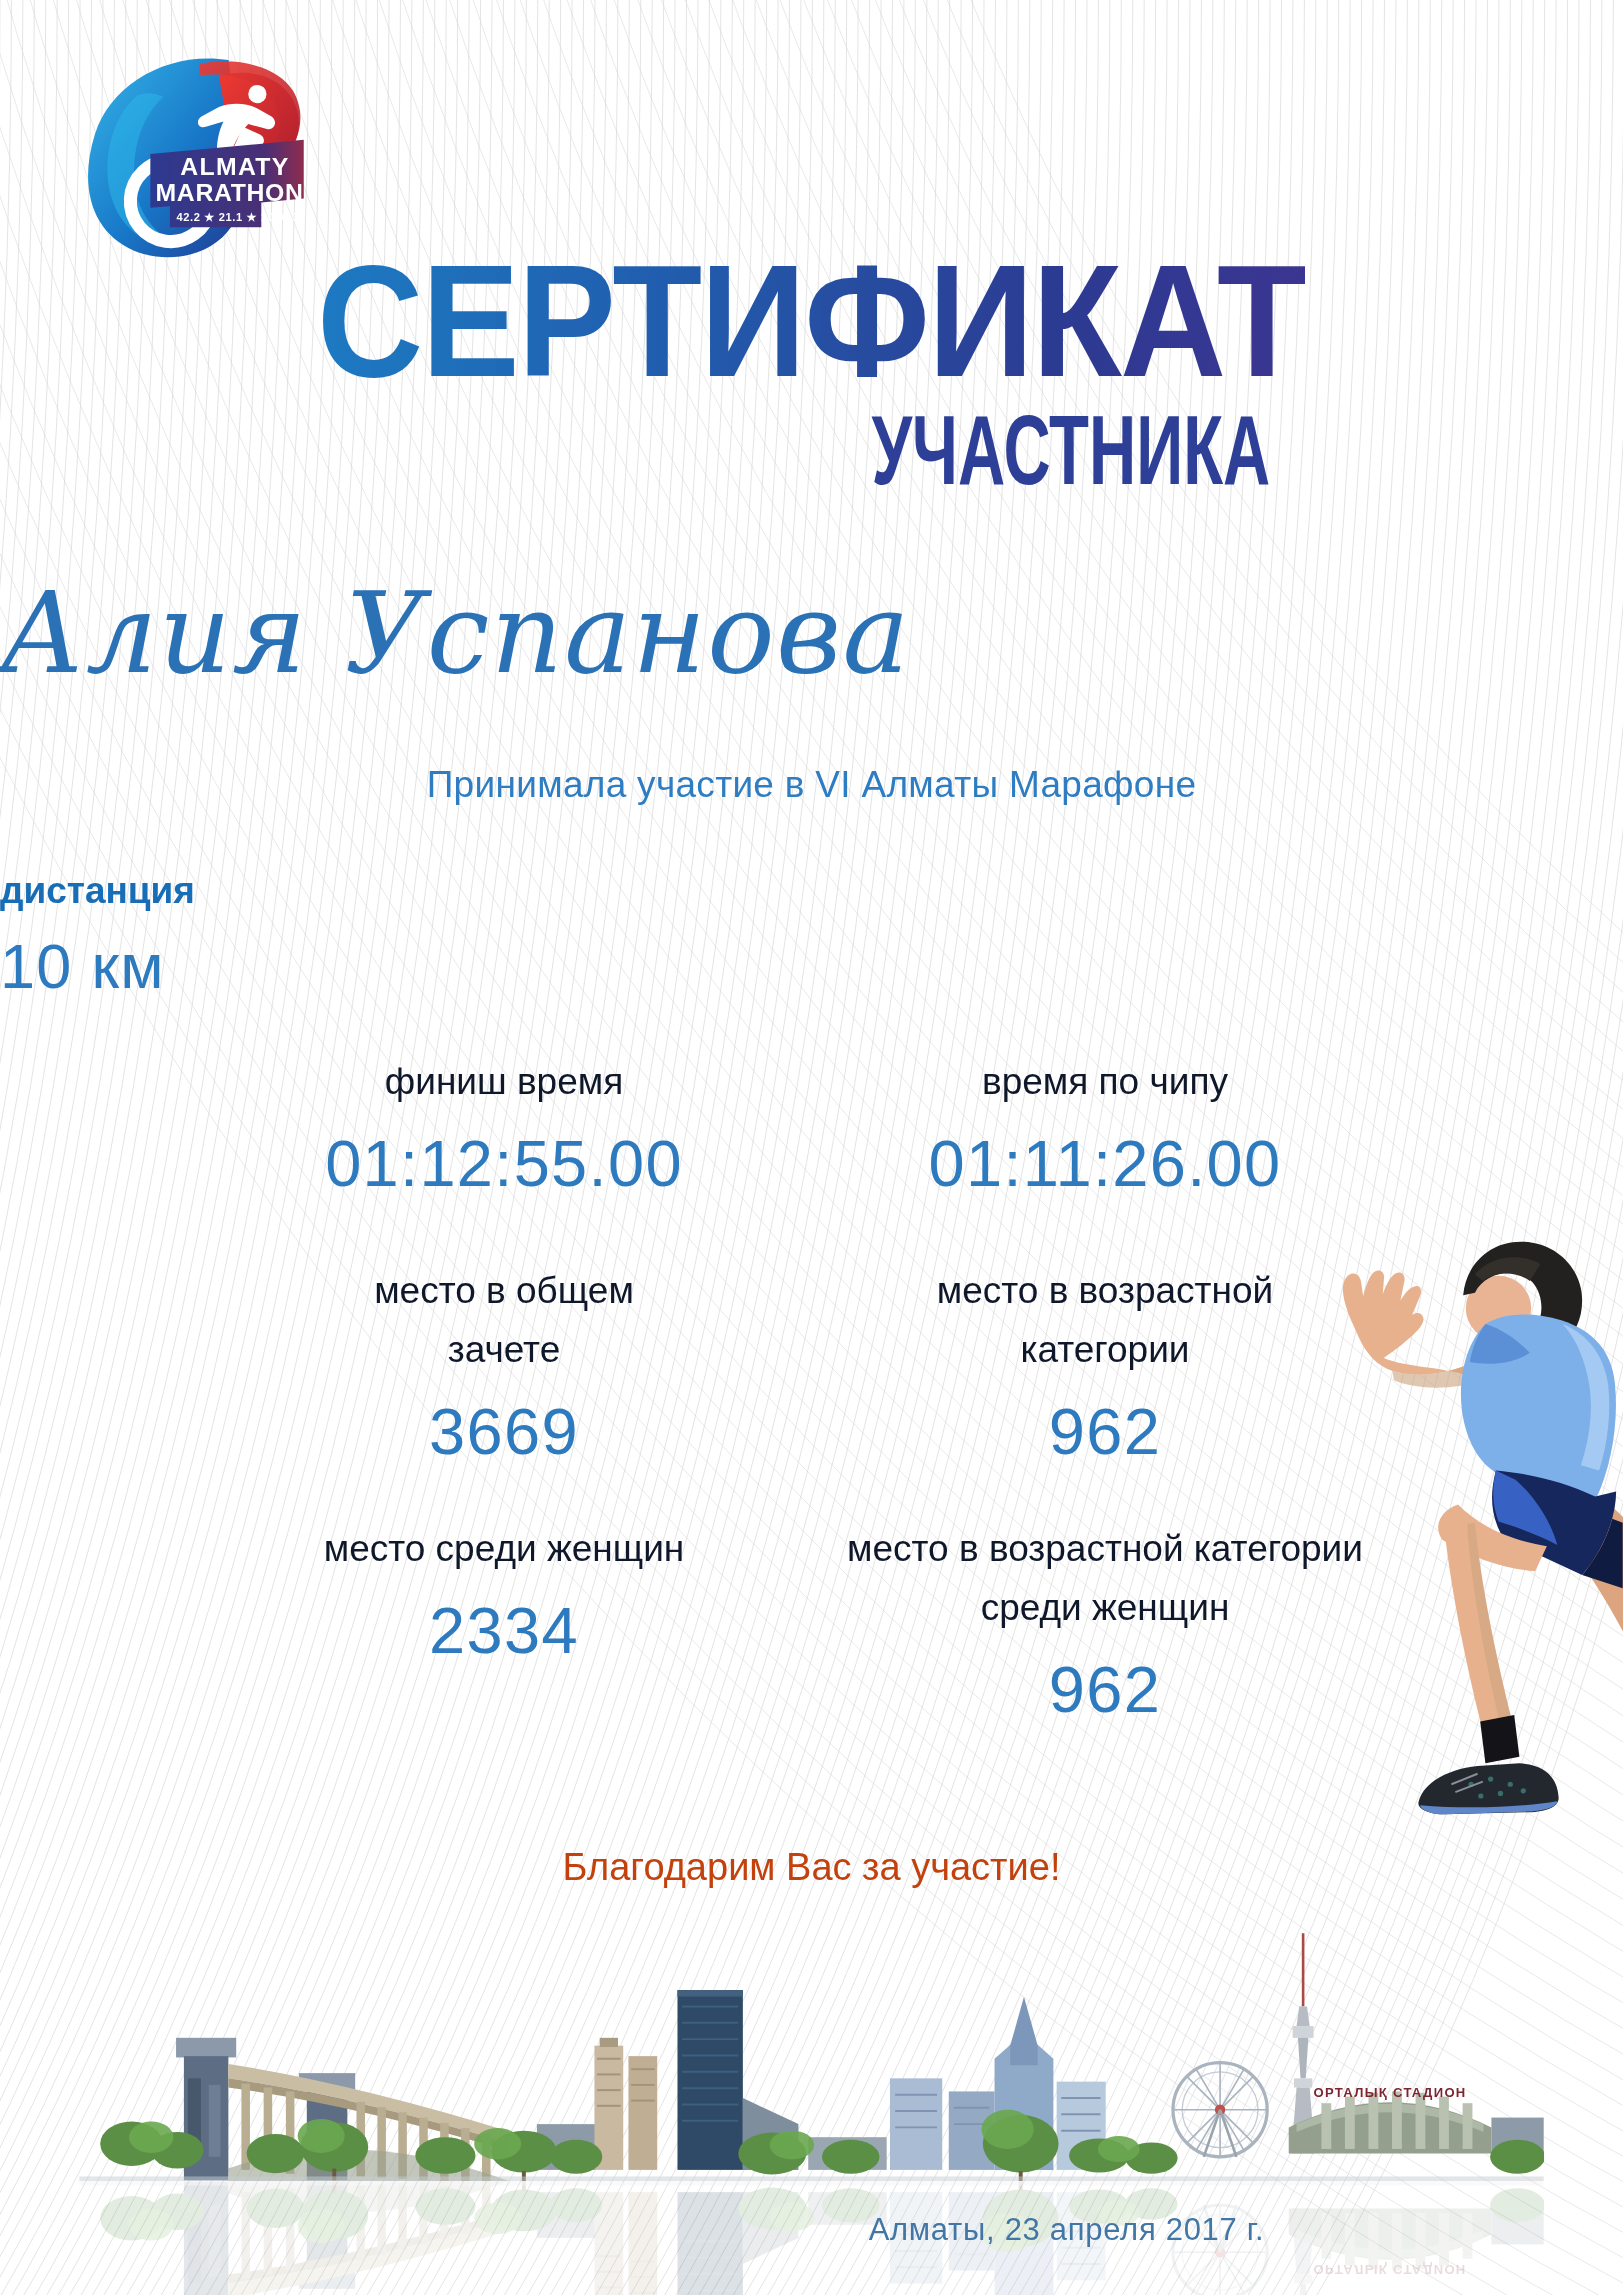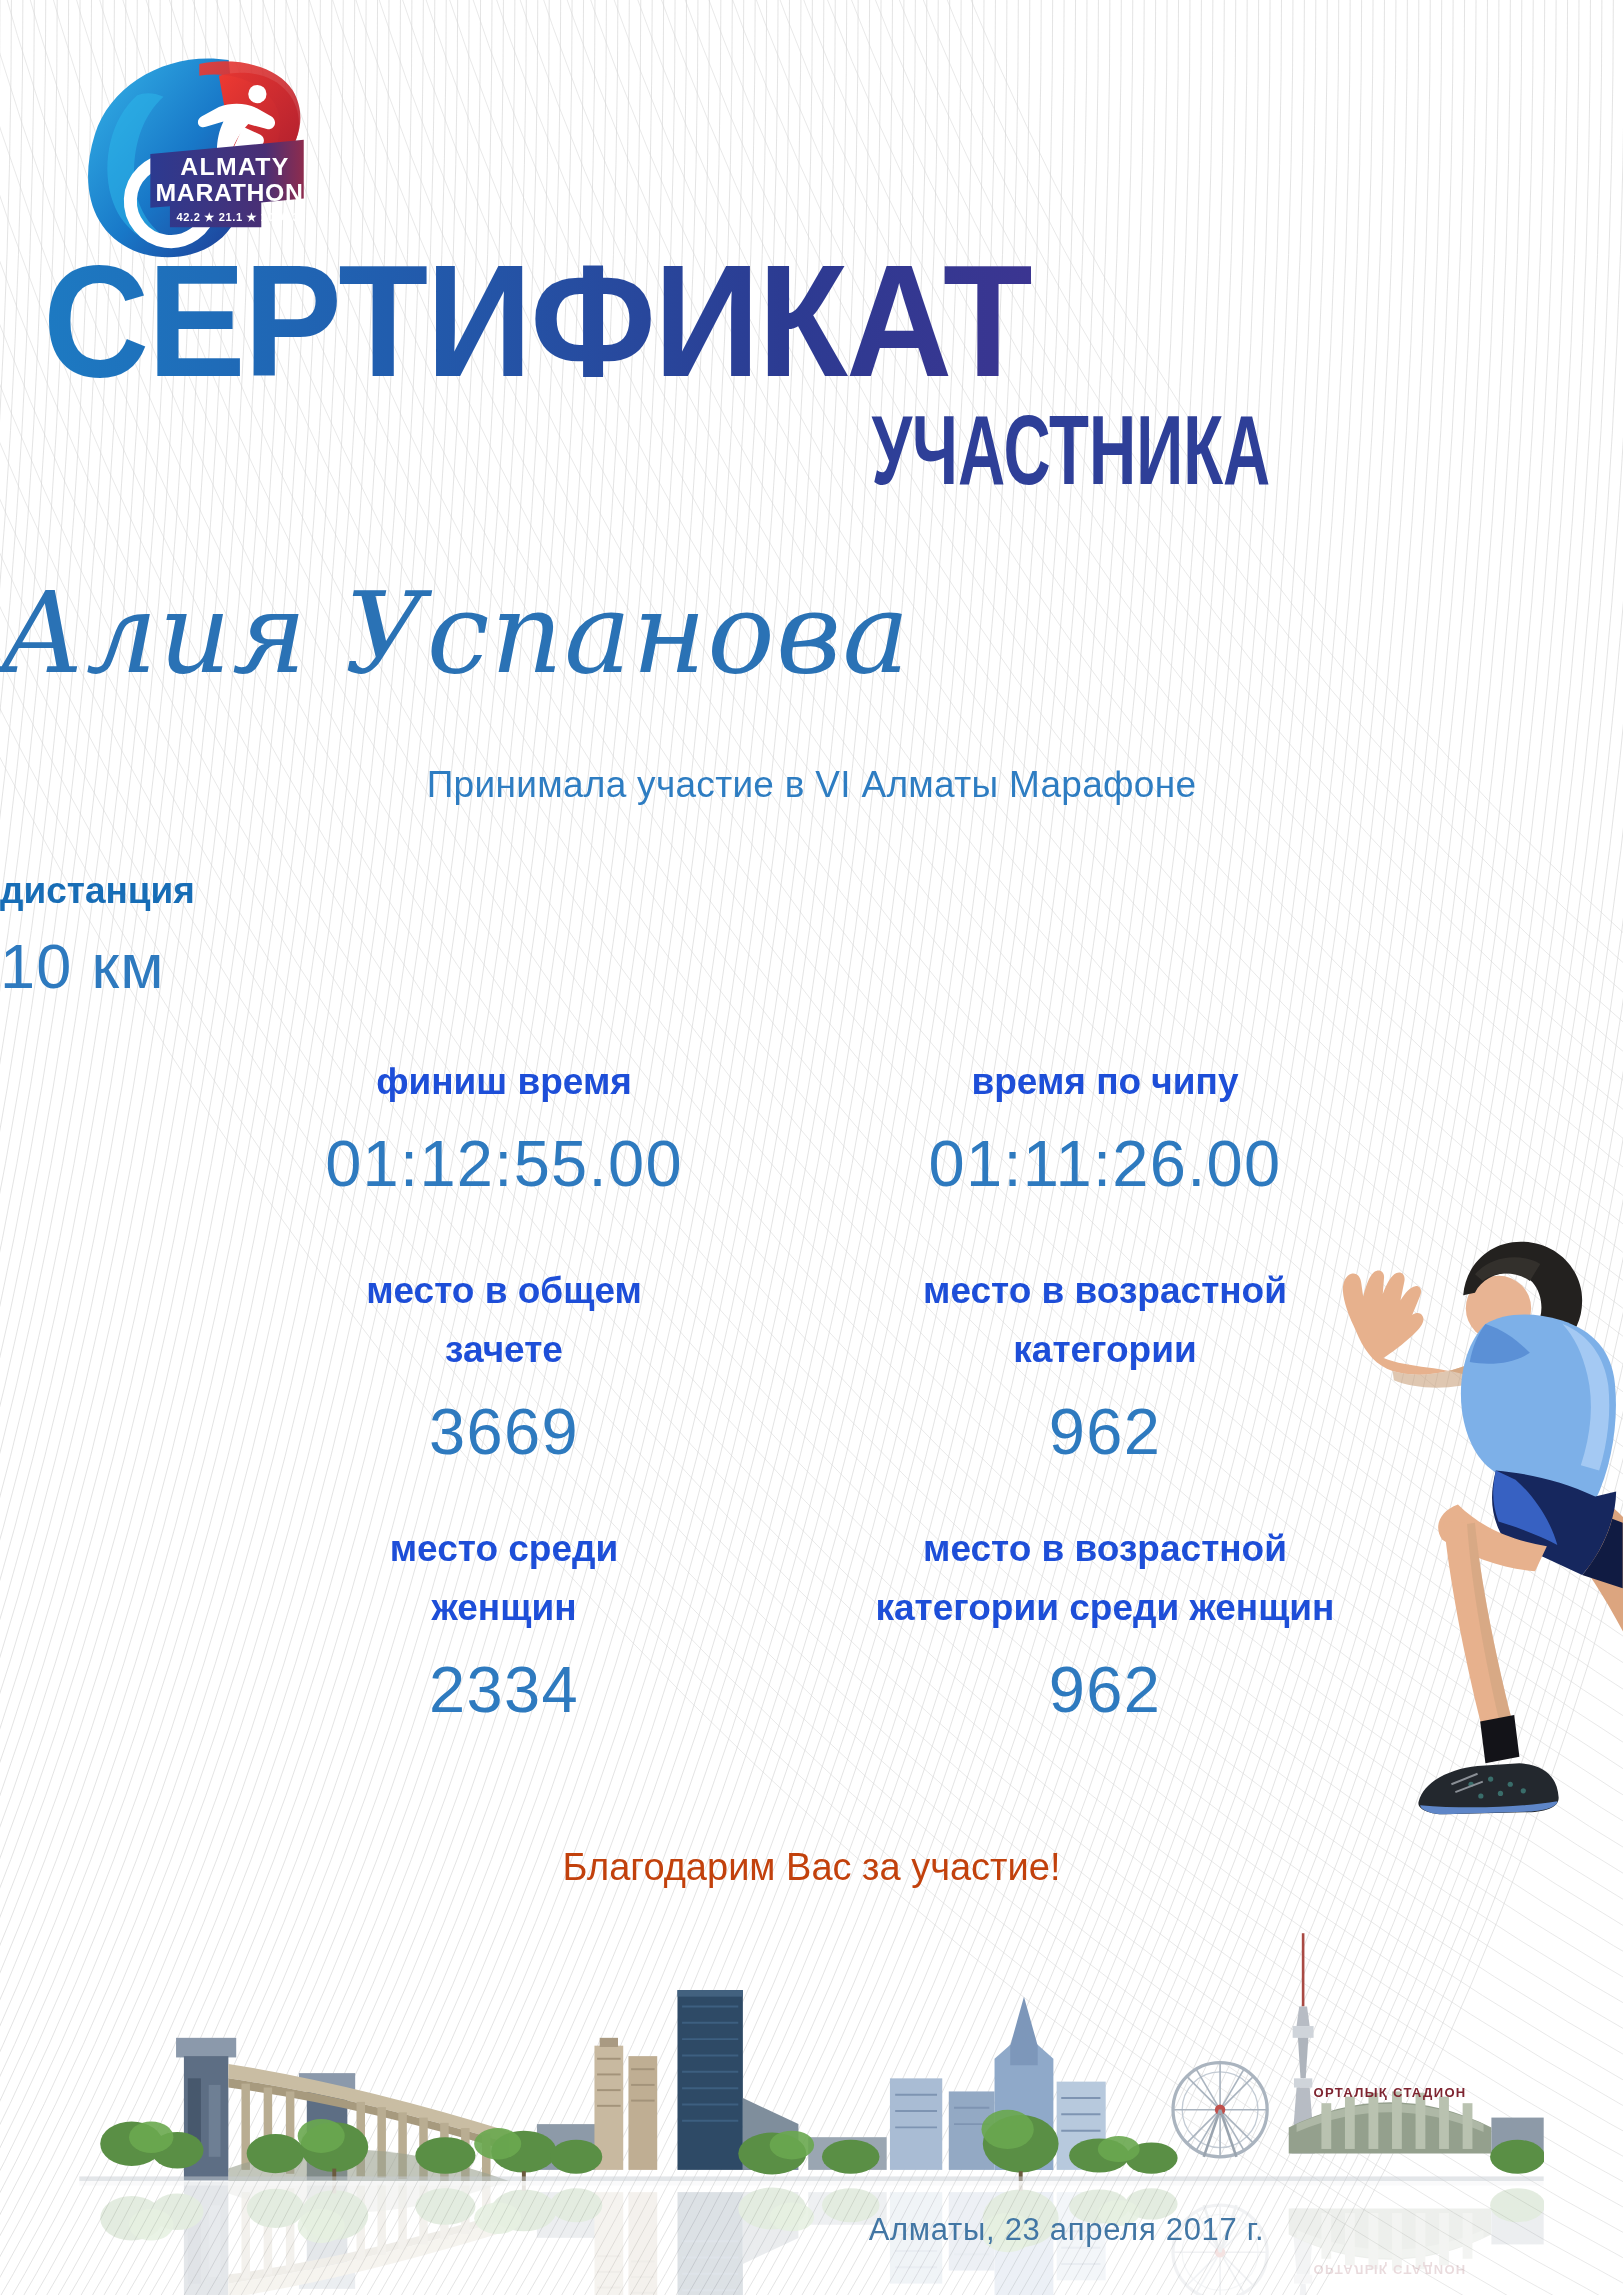--- a/index.html
+++ b/index.html
@@ -7,21 +7,21 @@
         font-family:"Liberation Sans",sans-serif;margin:0 auto;}
   .abs{position:absolute;}
 
   
   #bg-lines{position:absolute;left:0;top:0;width:1623px;height:2295px;z-index:0;}
 
   
   .logo{left:72px;top:56px;width:235px;height:206px;z-index:5;}
 
   
-  .title-wrap{left:0;top:241px;width:1623px;z-index:4;}
+  .title-wrap{left:0;top:241px;width:1623px;text-align:center;z-index:4;}
   .title{display:inline-block;font-size:160px;font-weight:700;letter-spacing:-2px;line-height:1;
          transform:scaleX(.92);transform-origin:center;
          background:linear-gradient(90deg,#1d7ac2 0%,#215dae 35%,#2c3b92 75%,#3b3591 100%);
          -webkit-background-clip:text;background-clip:text;color:transparent;}
   .subtitle-wrap{left:354px;top:400px;width:916px;text-align:right;z-index:4;}
   .subtitle{display:inline-block;font-size:99px;font-weight:700;line-height:1;color:#2e3f98;
             transform:scaleX(.66);transform-origin:right center;letter-spacing:0;}
 
   
   .name-wrap{left:0;top:561px;width:1623px;z-index:4;}
@@ -30,21 +30,21 @@
 
   .participation{left:0;top:764px;width:1623px;text-align:center;font-size:37px;color:#2e7dc2;
                  letter-spacing:0.3px;z-index:4;}
 
   .dist-label{left:0;top:870px;width:1623px;text-align:left;font-size:37px;font-weight:700;
               color:#176db6;z-index:4;}
   .dist-value{left:0;top:930px;width:1623px;font-size:63px;color:#2e7abf;
               letter-spacing:1.3px;z-index:4;}
 
   .result{z-index:4;text-align:center;}
-  .result .label{font-size:37px;font-weight:700;color:#1d4ed8;line-height:1.6;margin:0 auto;}
+  .result .label{font-size:37px;font-weight:400;color:#0f172a;line-height:1.6;margin:0 auto;}
   .result .value{font-size:65px;color:#2e7abf;letter-spacing:1.3px;margin-top:14.4px;}
   #res0{left:177px;top:1052px;width:654px;}
   #res1{left:778px;top:1052px;width:654px;}
   #res2{left:177px;top:1261px;width:654px;}
   #res3{left:778px;top:1261px;width:654px;}
   #res4{left:177px;top:1519px;width:654px;}
   #res5{left:778px;top:1519px;width:654px;}
   #res2 .label,#res4 .label{max-width:366px;}
   #res3 .label{max-width:458px;}
   #res5 .label{max-width:536px;}

